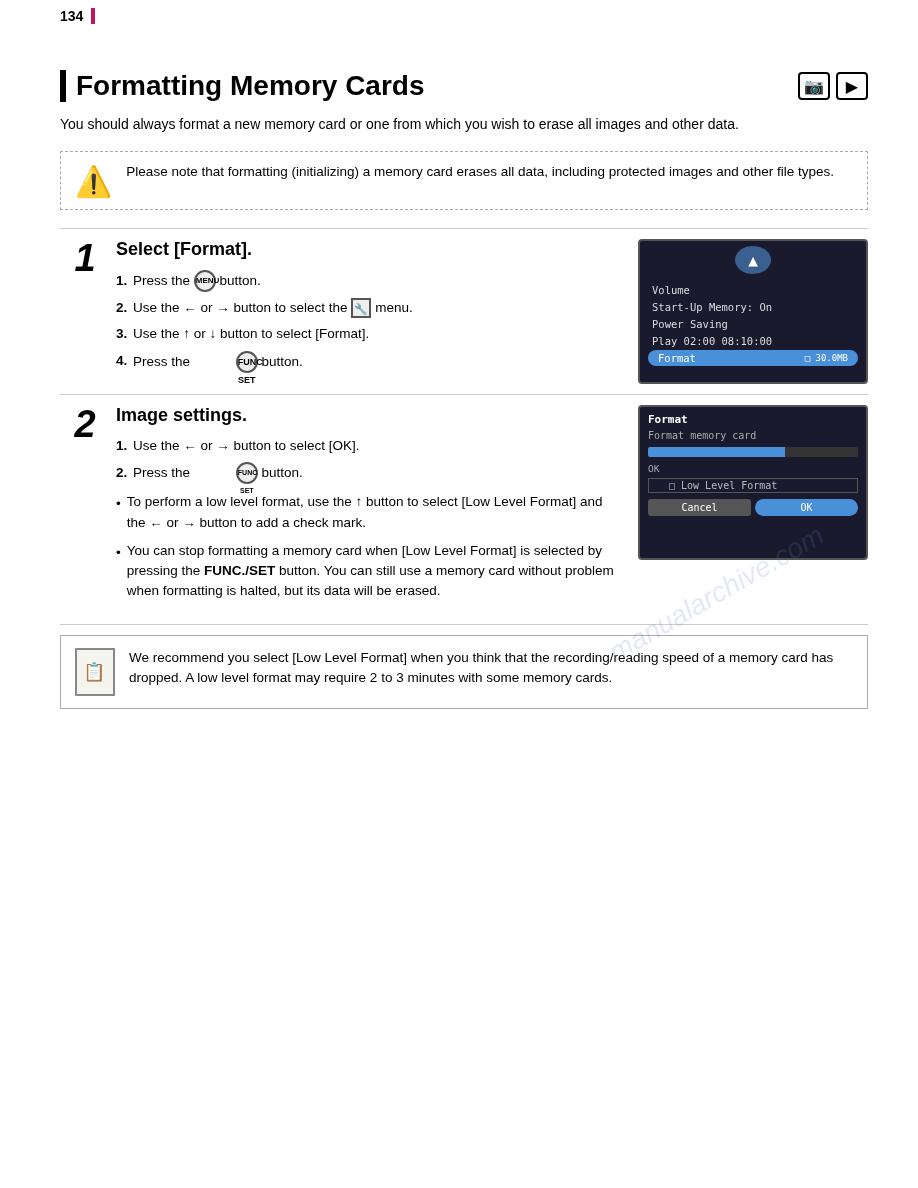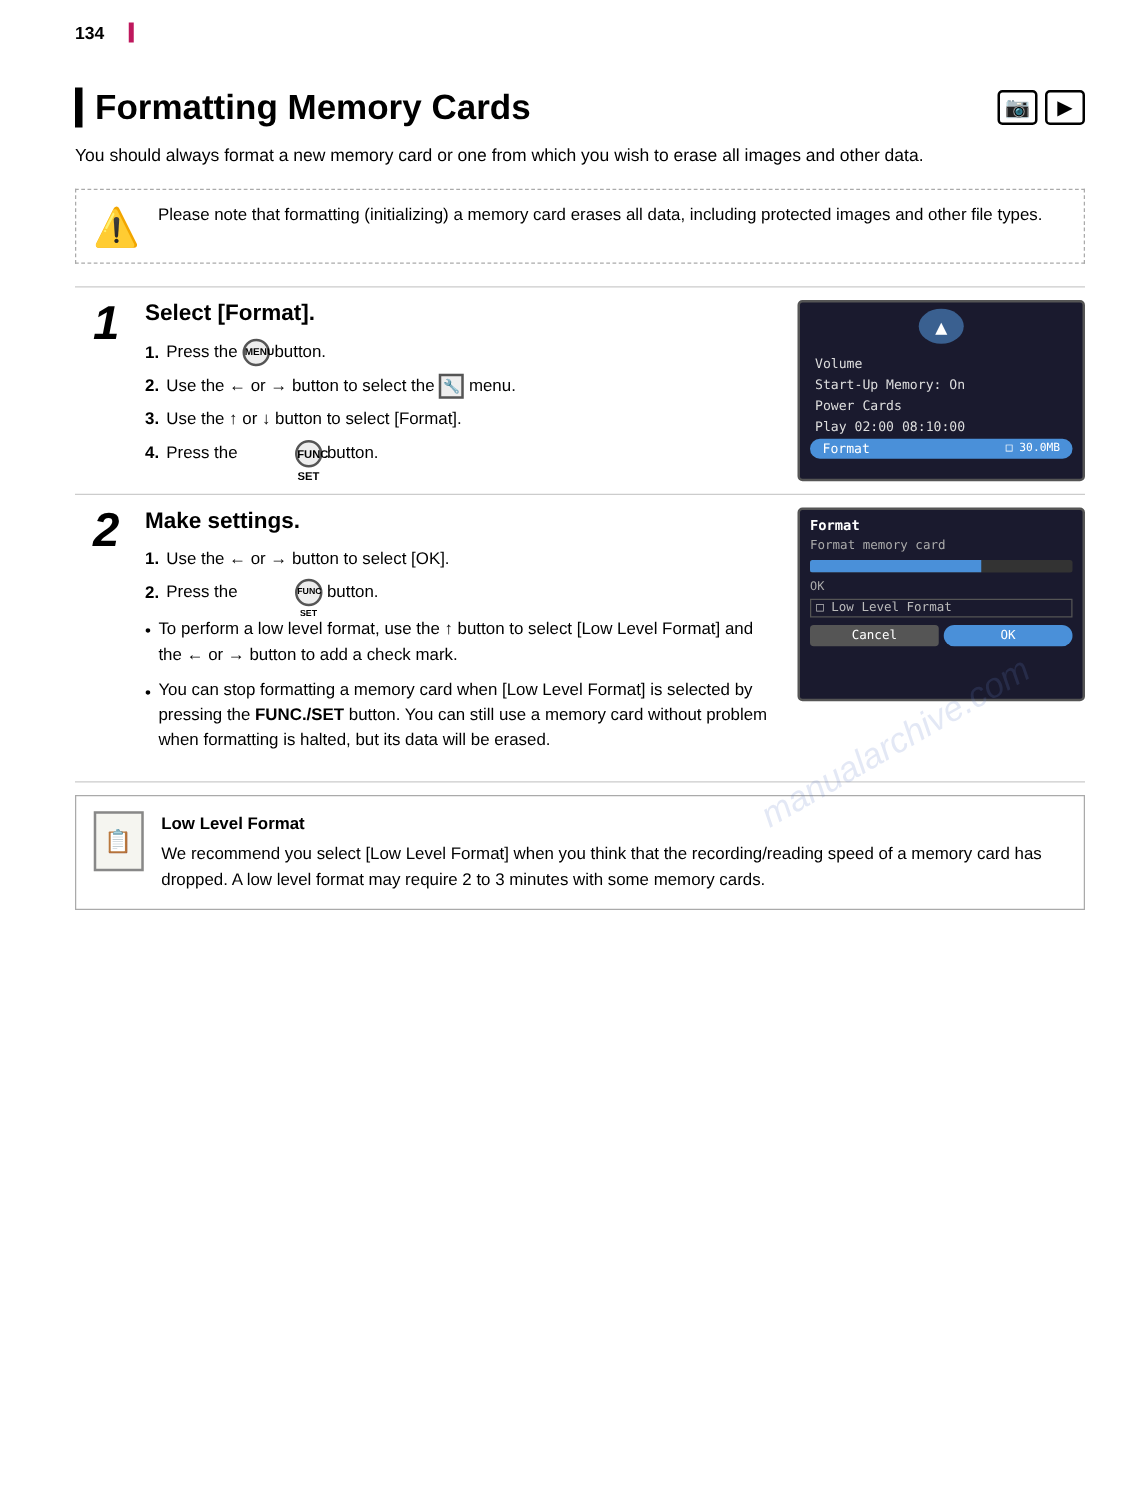--- a/index.html
+++ b/index.html
@@ -16,24 +16,24 @@
       width: 918px;
       min-height: 1188px;
       background: #fff;
       padding: 30px 50px 30px 60px;
       position: relative;
     }
     .page-number {
       font-size: 14px;
       font-weight: bold;
       position: absolute;
-      top: 18px;
+      top: 8px;
       left: 60px;
       border-right: 4px solid #be185d;
-      padding-right: 20px;
+      padding-right: 8px;
     }
     .section-header {
       display: flex;
       align-items: center;
       margin-top: 40px;
       margin-bottom: 12px;
       border-left: 6px solid #000;
       padding-left: 10px;
     }
     .section-title {
@@ -191,21 +191,21 @@
     }
     .screen2-progress-bar {
       background: #4a90d9;
       height: 100%;
       width: 65%;
     }
     .screen2-level-format {
       color: #bbb;
       font-size: 10px;
       margin-bottom: 6px;
-      padding: 1px 4px;
+      padding: 1px 20px;
       border: 1px solid #555;
     }
     .screen2-buttons {
       display: flex;
       gap: 4px;
       margin-top: 6px;
     }
     .screen2-btn {
       flex: 1;
       text-align: center;
@@ -352,34 +352,34 @@
           Press the <span class="btn-icon">FUNC SET</span> button.
         </li>
       </ul>
     </div>
     <div class="step-right">
       <div class="screen-img">
         <div style="background:#3a6090;border-radius:50%;width:36px;height:28px;margin:5px auto 2px;display:flex;align-items:center;justify-content:center;font-size:16px;color:#fff;">▲</div>
         <div class="screen-menu">
           <div class="screen-menu-item">Volume</div>
           <div class="screen-menu-item">Start-Up Memory: On</div>
-          <div class="screen-menu-item">Power Cards</div>
+          <div class="screen-menu-item">Power Saving</div>
           <div class="screen-menu-item">Play 02:00 08:10:00</div>
           <div class="screen-menu-item highlighted">Format <span style="margin-left:auto;font-size:9px;">□ 30.0MB</span></div>
         </div>
       </div>
     </div>
   </div>
 
   <div class="step-block step2-block">
     <div class="step-number-col">
       <span class="step-number">2</span>
     </div>
     <div class="step-content">
-      <div class="step-title">Make settings.</div>
+      <div class="step-title">Image settings.</div>
       <ul class="step-list">
         <li>
           <span class="num">1.</span>
           Use the ← or → button to select [OK].
         </li>
         <li>
           <span class="num">2.</span>
           Press the <span class="btn-icon" style="font-size:7px;">FUNC SET</span> button.
         </li>
       </ul>
@@ -409,19 +409,18 @@
             <div class="screen2-btn ok-btn">OK</div>
           </div>
         </div>
       </div>
     </div>
   </div>
 
   <div class="info-box">
     <div class="info-icon">📋</div>
     <div class="info-content">
-      <div class="info-title">Low Level Format</div>
       <div>We recommend you select [Low Level Format] when you think that the recording/reading speed of a memory card has dropped. A low level format may require 2 to 3 minutes with some memory cards.</div>
     </div>
   </div>
 
   <div class="watermark">manualarchive.com</div>
 </div>
 
 </body></html>

